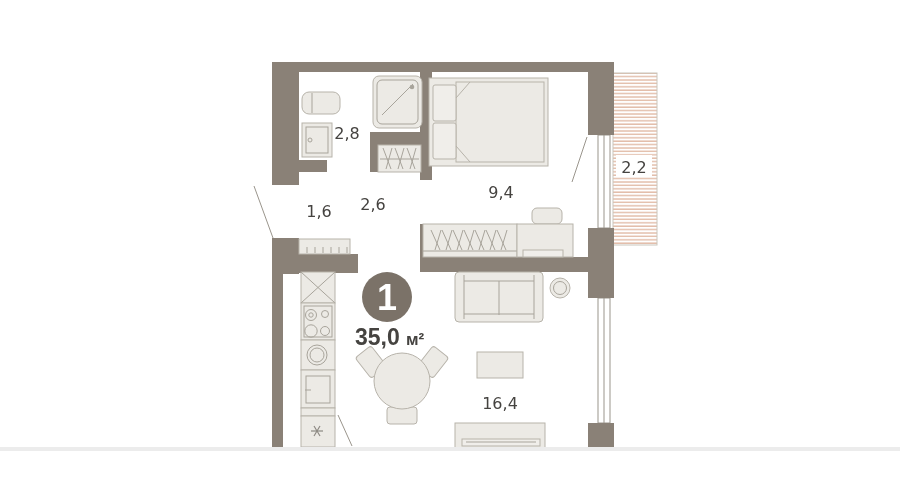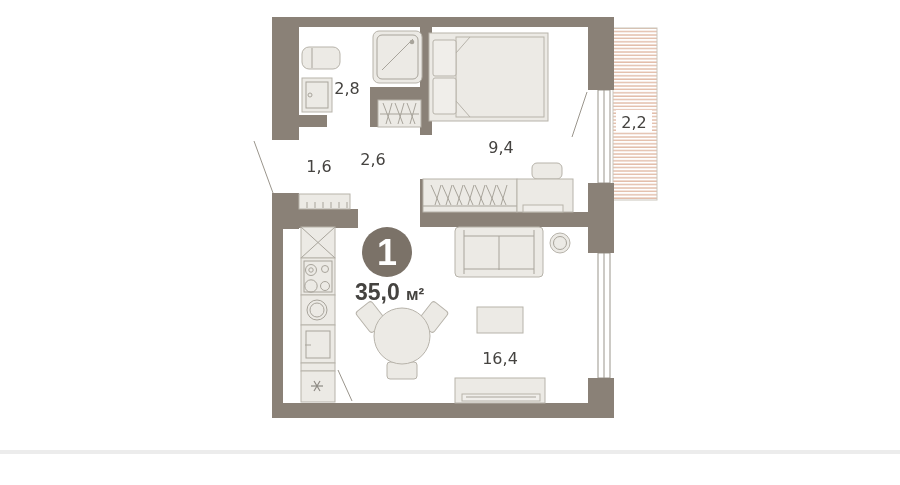--- a/index.html
+++ b/index.html
@@ -8,22 +8,22 @@
     --furniture-stroke:#b7b3aa;
     --balcony-hatch:#d8a58b;
     --balcony-border:#c9c5bc;
     --glazing-stroke:#9a958c;
     --badge-fill:#7b7268;
     --label-text:#454340;
     --background:#ffffff;
     --bottom-bar:#ececec;
   }
   html,body{margin:0;padding:0;background:var(--background);}
-  .stage{position:relative;width:900px;height:454px;background:var(--background);overflow:hidden;
-         font-family:"Liberation Sans",sans-serif;}
+  .stage{position:relative;width:900px;height:406px;background:var(--background);overflow:hidden;
+         font-family:"Liberation Sans",sans-serif;margin-top:45px;}
   .stage svg{position:absolute;left:0;top:0;}
   .bottom-bar{position:absolute;left:0;bottom:0;width:100%;height:4px;background:var(--bottom-bar);}
 
   .wall{fill:var(--wall);stroke:none;}
   .furn{fill:var(--furniture-fill);stroke:var(--furniture-stroke);stroke-width:1;}
   .furn-light{fill:#f0eeea;stroke:var(--furniture-stroke);stroke-width:1;}
   .fline{fill:none;stroke:var(--furniture-stroke);stroke-width:1;}
   .fline2{fill:none;stroke:#a8a49b;stroke-width:1;}
   .thin{fill:none;stroke:var(--glazing-stroke);stroke-width:1;}
   .glazing{fill:#ffffff;stroke:var(--glazing-stroke);stroke-width:1;}

